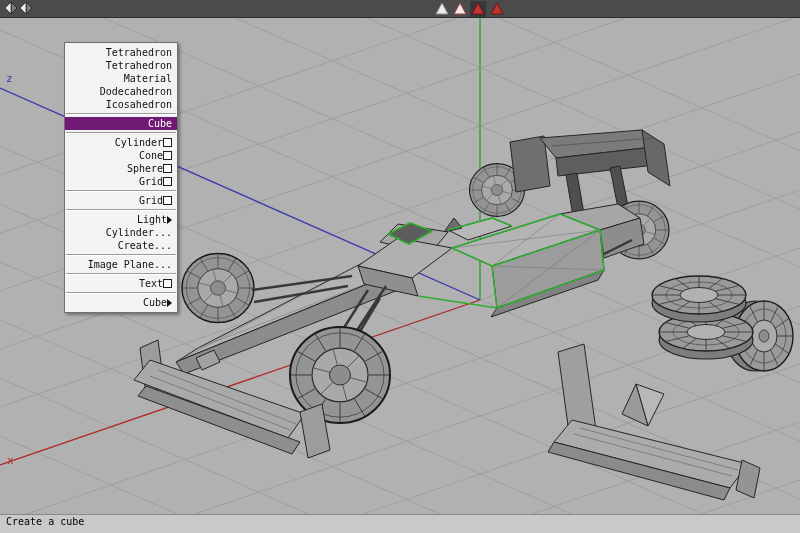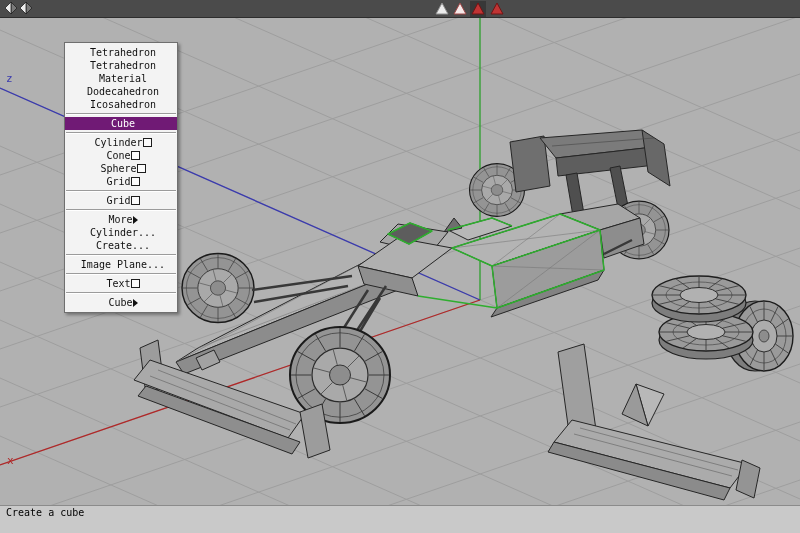--- a/index.html
+++ b/index.html
@@ -14,29 +14,29 @@
   .tb-modes{left:434px;}
 
   
   .viewport{position:absolute;top:18px;left:0;width:800px;height:501px;background:#b1b1b1;}
   .viewport svg{display:block;}
 
   
   .context-menu{position:absolute;left:64px;top:42px;width:112px;background:#f3f3f3;
     border:1px solid #6f6f6f;box-shadow:2px 2px 3px rgba(0,0,0,.35);padding:3px 0;z-index:10;}
   .menu-item{height:13px;line-height:13px;font-size:10px;color:#101010;
-    padding:0 5px 0 9px;display:flex;justify-content:center;align-items:center;white-space:nowrap;}
+    padding:0 5px 0 9px;display:flex;justify-content:flex-end;align-items:center;white-space:nowrap;}
   .menu-item.highlight{background:#701a75;color:#ffffff;}
   .option-box{width:7px;height:7px;border:1px solid #1c1c1c;background:#fbfbfb;flex:none;}
   .submenu-arrow{width:0;height:0;border-left:5px solid #111;border-top:4px solid transparent;
     border-bottom:4px solid transparent;flex:none;}
   .separator{height:0;border-top:1px solid #9b9b9b;border-bottom:1px solid #ffffff;margin:2px 1px;}
 
   
-  .statusbar{position:absolute;left:0;bottom:0;width:800px;height:28px;background:#c9c9c9;
+  .statusbar{position:absolute;left:0;bottom:0;width:800px;height:19px;background:#c9c9c9;
     border-top:1px solid #8b8b8b;box-sizing:border-box;font-size:10px;line-height:13px;
     padding-left:6px;color:#000;z-index:5;}
 </style>
 </head>
 <body>
 
 <div id="app">
 
   <div class="toolbar">
     <svg class="tb-left" width="30" height="14" viewBox="0 0 30 14">
@@ -243,21 +243,21 @@
     <div class="separator"></div>
 
     <div class="menu-item">
       <span>Grid</span>
       <span class="option-box"></span>
     </div>
 
     <div class="separator"></div>
 
     <div class="menu-item">
-      <span>More</span>
+      <span>Light</span>
       <span class="submenu-arrow"></span>
     </div>
     <div class="menu-item">
       <span>Cylinder...</span>
     </div>
     <div class="menu-item">
       <span>Create...</span>
     </div>
 
     <div class="separator"></div>

